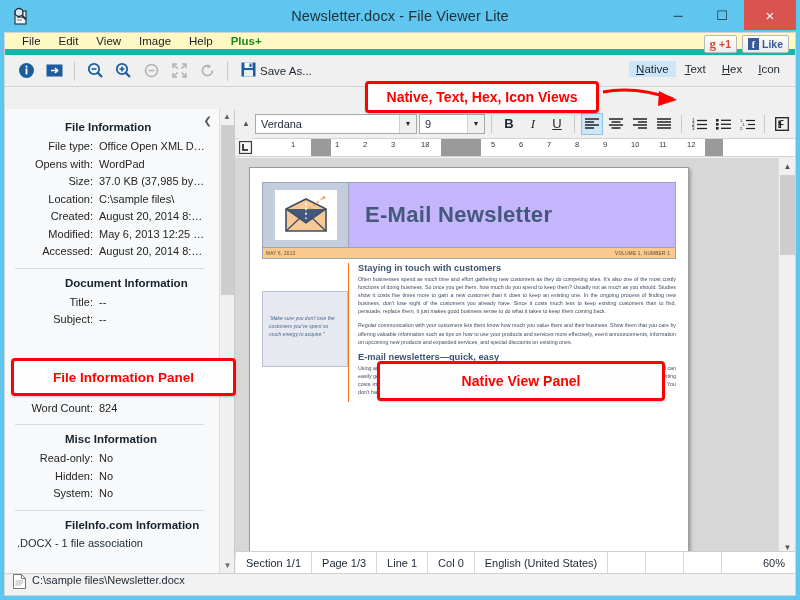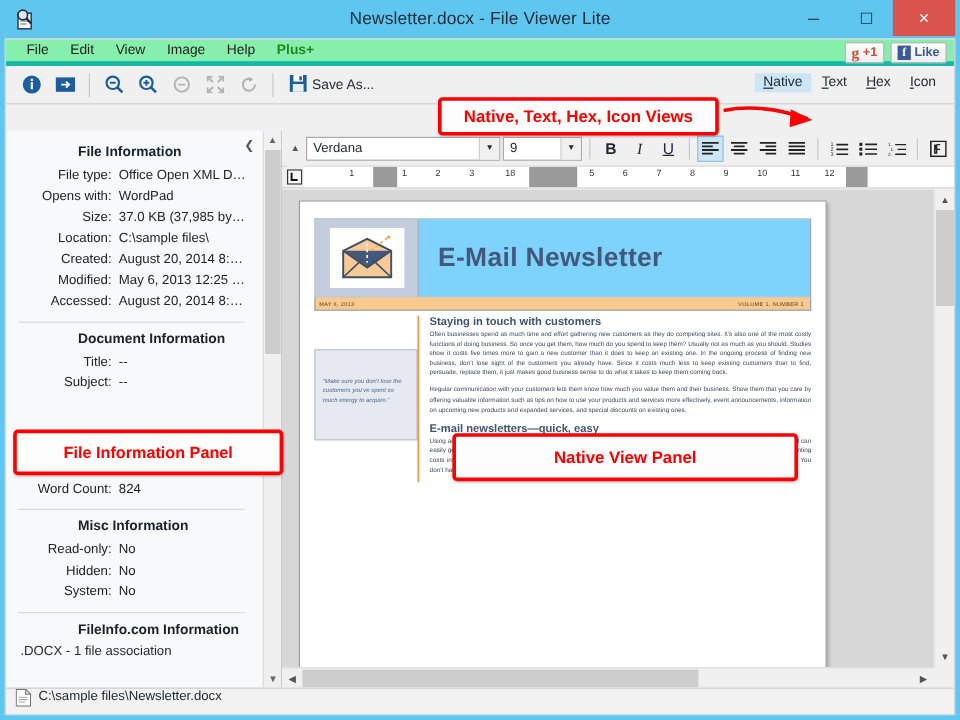--- a/index.html
+++ b/index.html
@@ -34,22 +34,22 @@
     color:#1d2d38; font-size:13px; cursor:default;
   }
   .wbtn.close{ background:#d9534f; color:#fff; font-size:15px; width:52px;}
   
   #client{
     background:#f0f0f0; height:564px; position:relative;
     border:1px solid #cfd4d8;
   }
   
   #menubar{
-    height:22px; background:#86efac; display:flex; align-items:center;
-    padding-left:8px; position:relative; border-bottom:4px solid #14b8a6;
+    height:22px; background:#fef9c3; display:flex; align-items:center;
+    padding-left:8px; position:relative; border-bottom:6px solid #14b8a6;
   }
   .menu-item{ padding:3px 9px; font-size:11.5px; color:#222; cursor:default;}
   .menu-item.plus{ color:#1a8a1a; font-weight:bold;text-align:center;}
   #social{ position:absolute; right:6px; top:2px; display:flex; gap:5px;}
   .social-btn{
     height:18px; border:1px solid #b9b9b9; background:linear-gradient(#fdfdfd,#ededed);
     border-radius:2px; display:flex; align-items:center; padding:0 5px; gap:3px;
     font-size:10.5px; font-weight:bold; cursor:default;
   }
   .gplus-g{ color:#d34836; font-family:"Liberation Serif",serif; font-size:13px; font-weight:bold;}
@@ -123,21 +123,21 @@
     position:absolute; top:49px; left:0; right:17px; bottom:17px;
     background:#d7d7d7; overflow:hidden;
   }
   #page{
     position:absolute; left:14px; top:9px; width:440px; height:440px;
     background:#fff; border:1px solid #9c9c9c; box-shadow:2px 2px 3px rgba(0,0,0,.25);
   }
   #masthead{ display:flex; margin:14px 12px 0 12px; border:1px solid #9aa6b5;}
   #logo-cell{ width:86px; height:64px; background:#c3cddd; display:flex;align-items:center;justify-content:center;border-right:1px solid #9aa6b5;}
   #logo-box{ width:62px;height:50px;background:#fff;display:flex;align-items:center;justify-content:center;}
-  #title-cell{ flex:1; background:#7dd3fc; display:flex; align-items:center; padding-left:16px;}
+  #title-cell{ flex:1; background:#c4b5fd; display:flex; align-items:center; padding-left:16px;}
   #nl-title{ font-size:22px; font-weight:bold; color:#44587a; letter-spacing:.3px;}
   #datebar{ display:flex; margin:0 12px; background:#f9c98e; height:11px; align-items:center; border:1px solid #9aa6b5; border-top:none;}
   #datebar .dl{ width:86px; font-size:4.6px; color:#5a4630; padding-left:3px; letter-spacing:.3px;}
   #datebar .dr{ flex:1; text-align:right; font-size:4.6px; color:#5a4630; padding-right:5px; letter-spacing:.3px;}
   #cols{ display:flex; margin:4px 12px 0 12px;}
   #sidecol{ width:86px; }
   #quotebox{ background:#e6eaf0; border:1px solid #b9c2cf; height:76px; margin-top:28px;}
   #quote{ font-size:5px; color:#46688f; font-style:italic; line-height:8px; padding:22px 6px 0 6px;}
   #maincol{ flex:1; padding-left:9px; border-left:1px solid #f97316;}
   .h2{ font-size:9.3px; font-weight:bold; color:#3e5575; margin-bottom:2px;}
@@ -554,20 +554,31 @@
         </div>
         <div id="hsb">
           <div class="sbbtn">◀</div>
           <div id="hthumb"></div>
           <div class="sbbtn" style="position:absolute;right:0;">▶</div>
         </div>
 
       </div>
     </div>
 
+    <div id="doc-status">
+      <div class="st-cell">Section 1/1</div>
+      <div class="st-cell">Page 1/3</div>
+      <div class="st-cell">Line 1</div>
+      <div class="st-cell">Col 0</div>
+      <div class="st-cell">English (United States)</div>
+      <div class="st-cell" style="width:38px"></div>
+      <div class="st-cell" style="width:38px"></div>
+      <div class="st-cell" style="width:38px"></div>
+      <div class="st-cell grow right">60%</div>
+    </div>
 
     <div id="path-status">
       <span>
         <svg width="13" height="15" viewBox="0 0 13 15">
             <path d="M0.5 0.5 H8.5 L12.5 4.5 V14.5 H0.5 Z" fill="#fff" stroke="#777" stroke-width="1"></path>
             <path d="M8.5 0.5 V4.5 H12.5" fill="none" stroke="#777" stroke-width="1"></path>
             <g stroke="#aaa" stroke-width="0.9">
               <line x1="2.5" y1="7" x2="10" y2="7"></line>
               <line x1="2.5" y1="9" x2="10" y2="9"></line>
               <line x1="2.5" y1="11" x2="8" y2="11"></line>

